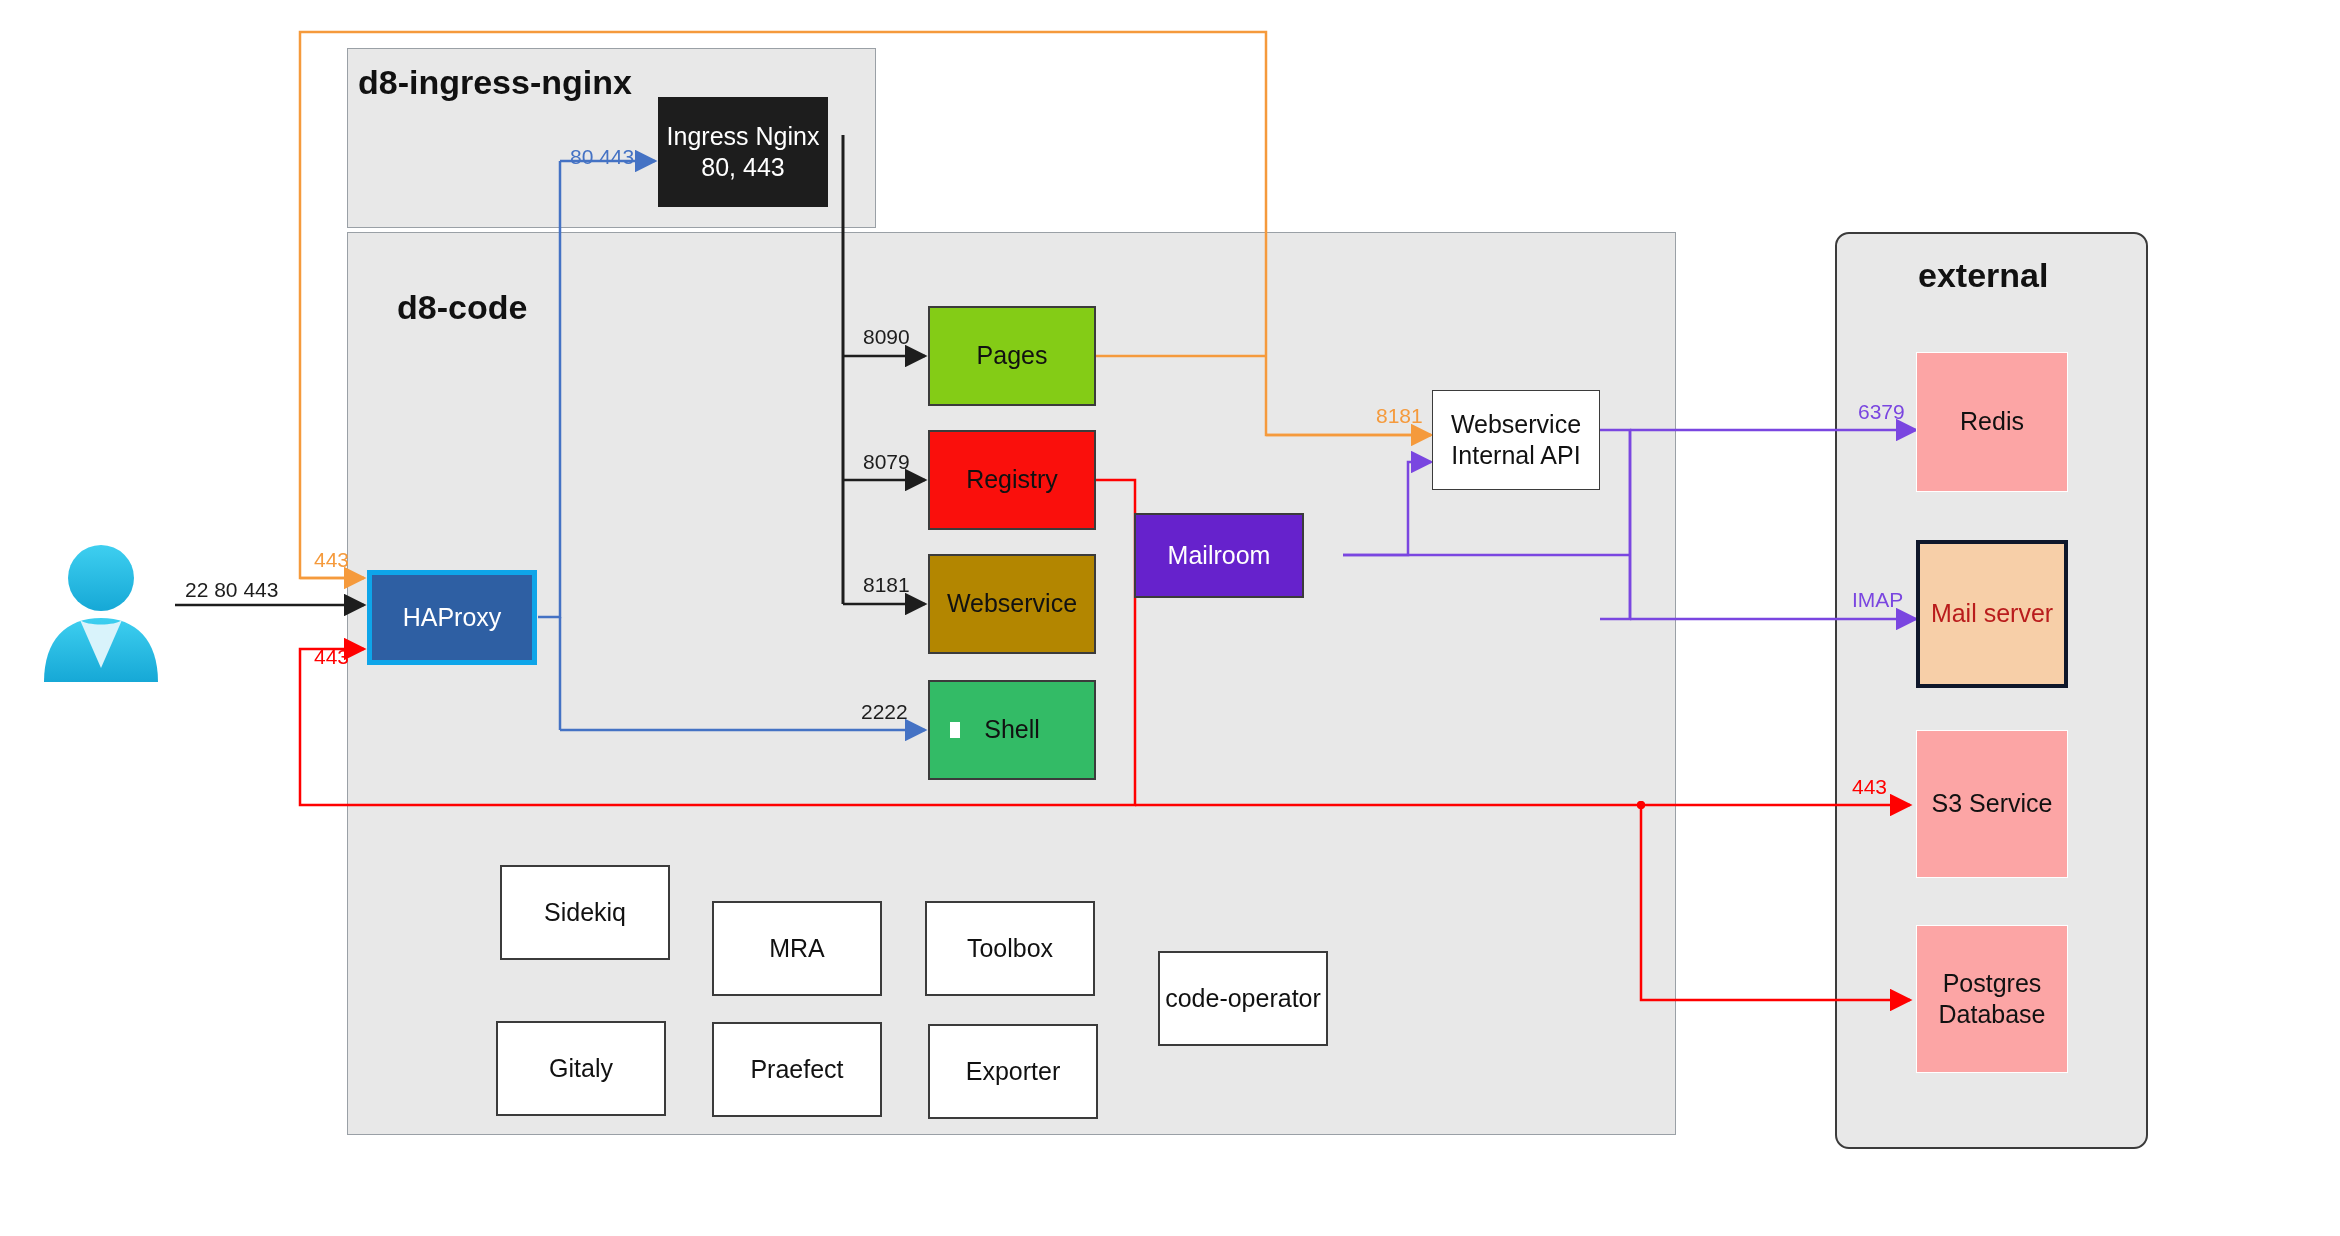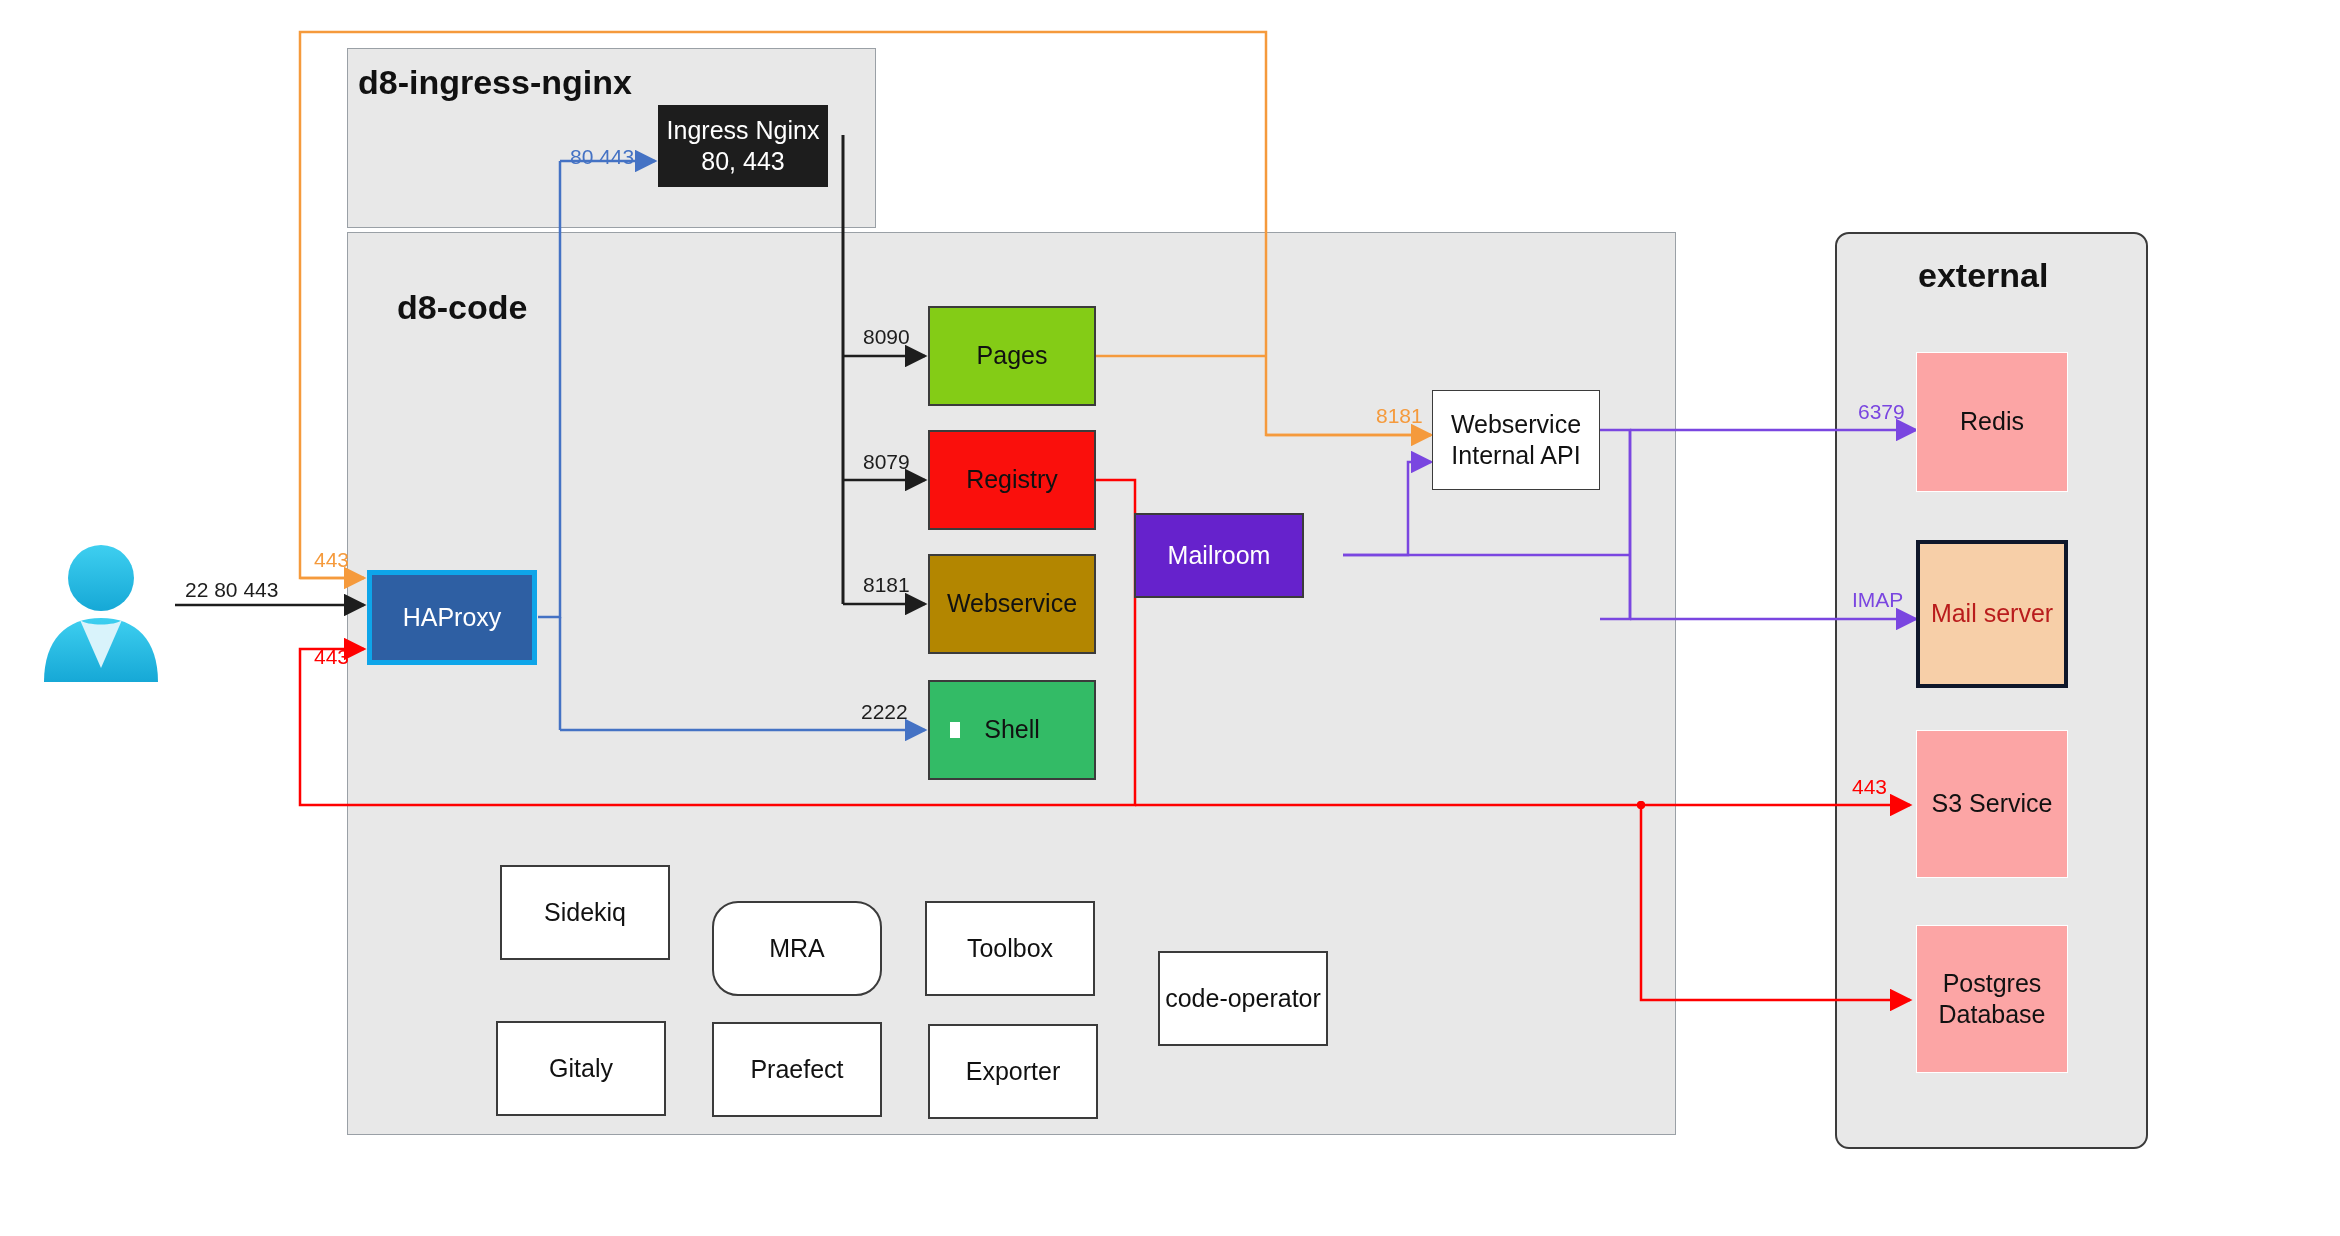--- a/index.html
+++ b/index.html
@@ -151,41 +151,41 @@
       <linearGradient id="av-g" x1="0" y1="0" x2="0" y2="1">
         <stop offset="0%" stop-color="#3ecff0"></stop>
         <stop offset="100%" stop-color="#16a8d6"></stop>
       </linearGradient>
     </defs>
     <circle cx="65" cy="38" r="33" fill="url(#av-g)"></circle>
     <path d="M8,142 C8,100 30,78 65,78 C100,78 122,100 122,142 Z" fill="url(#av-g)"></path>
     <path d="M44,80 L65,128 L86,80 C79,86 51,86 44,80 Z" fill="#d9f3fb"></path>
   </svg>
 
-  <div class="node node-black" style="left:658px; top:97px; width:170px; height:82px;margin-top:8px;">Ingress Nginx
+  <div class="node node-black" style="left:658px; top:97px; width:170px; height:110px;">Ingress Nginx
 80, 443</div>
 
   <div class="node node-blue" style="left:367px; top:570px; width:170px; height:95px;">HAProxy</div>
 
   <div class="node node-orange" style="left:928px; top:306px; width:168px; height:100px;">Pages</div>
 
   <div class="node node-red" style="left:928px; top:430px; width:168px; height:100px;">Registry</div>
 
   <div class="node node-olive" style="left:928px; top:554px; width:168px; height:100px;">Webservice</div>
 
   <div class="node node-green" style="left:928px; top:680px; width:168px; height:100px;">Shell</div>
   <div class="shell-dot" style="left:950px; top:722px;"></div>
 
   <div class="node node-purple" style="left:1134px; top:513px; width:170px; height:85px;">Mailroom</div>
 
   <div class="node node-thin" style="left:1432px; top:390px; width:168px; height:100px; font-size:25px;">Webservice
 Internal API</div>
 
   <div class="node node-plain" style="left:500px; top:865px; width:170px; height:95px;">Sidekiq</div>
-  <div class="node node-plain" style="left:712px; top:901px; width:170px; height:95px;border-radius:26px;">MRA</div>
+  <div class="node node-plain" style="left:712px; top:901px; width:170px; height:95px;">MRA</div>
   <div class="node node-plain" style="left:925px; top:901px; width:170px; height:95px;">Toolbox</div>
 
   <div class="node node-plain" style="left:496px; top:1021px; width:170px; height:95px;">Gitaly</div>
   <div class="node node-plain" style="left:712px; top:1022px; width:170px; height:95px;">Praefect</div>
   <div class="node node-plain" style="left:928px; top:1024px; width:170px; height:95px;">Exporter</div>
 
   <div class="node node-plain" style="left:1158px; top:951px; width:170px; height:95px;">code-operator</div>
 
   <div class="node node-white" style="left:1916px; top:352px; width:152px; height:140px;">Redis</div>
   <div class="node" style="left:1916px; top:540px; width:152px; height:148px; background:#f7cfa8; color:#b91c1c; border:4px solid #0f172a; font-size:25px;">Mail server</div>

